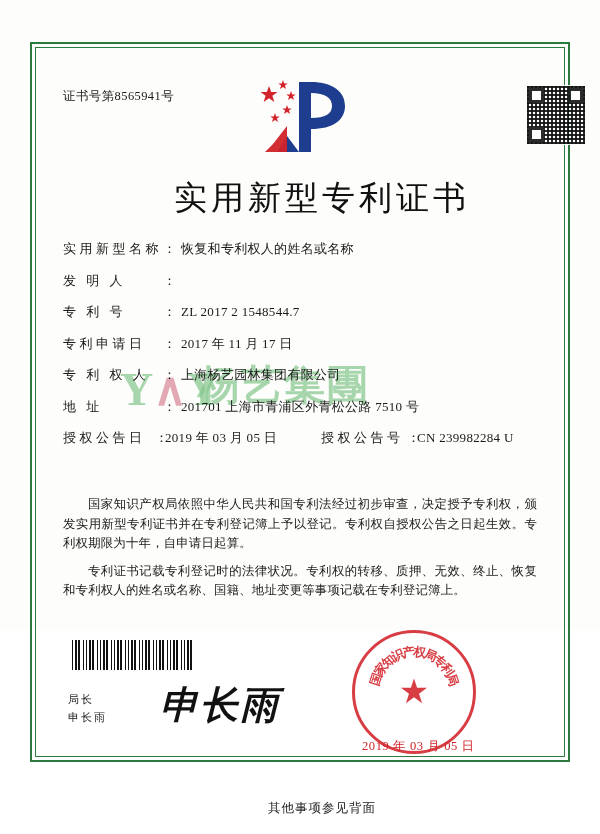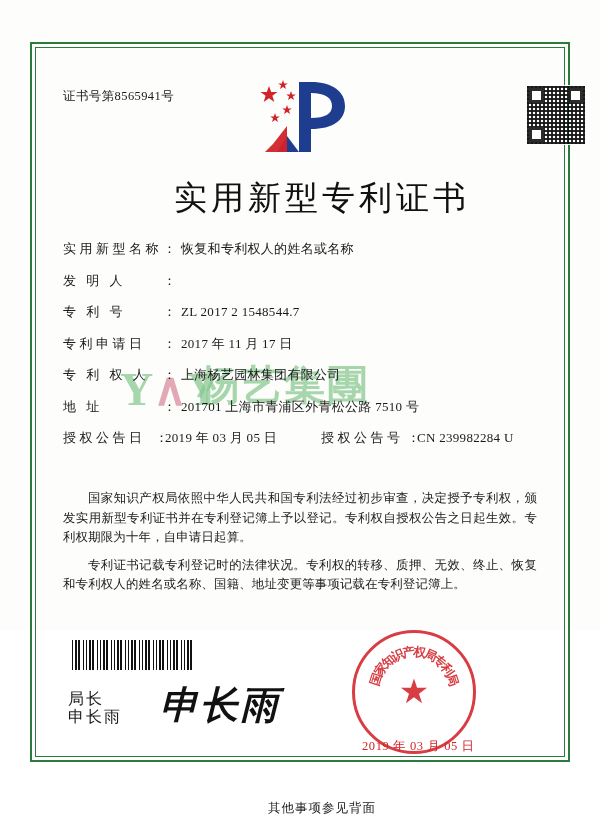--- a/index.html
+++ b/index.html
@@ -144,21 +144,21 @@
     left: 63px;
     top: 487px;
     width: 474px;
     font-size: 12.4px;
     line-height: 19.5px;
     text-align: justify;
     color: #1a1a1a;
     letter-spacing: 0.2px;
   }
   .body-text p {
-    margin: 2px 0 8px 0;
+    margin: 8px 0 8px 0;
     text-indent: 25px;
   }
   
   .watermark {
     position: absolute;
     left: 120px;
     top: 356px;
     width: 370px;
     height: 72px;
     pointer-events: none;
@@ -231,21 +231,21 @@
     font-size: 12.5px;
     font-weight: bold;
     color: #d2232a;
     transform-origin: 0 0;
     white-space: nowrap;
   }
   .director-label {
     position: absolute;
     left: 68px;
     top: 690px;
-    font-size: 16px;
+    font-size: 11px;
     line-height: 18px;
     letter-spacing: 2px;
     color: #1a1a1a;
   }
   .signature {
     position: absolute;
     left: 160px;
     top: 680px;
     font-size: 38px;
     font-family: "Liberation Serif", serif;

